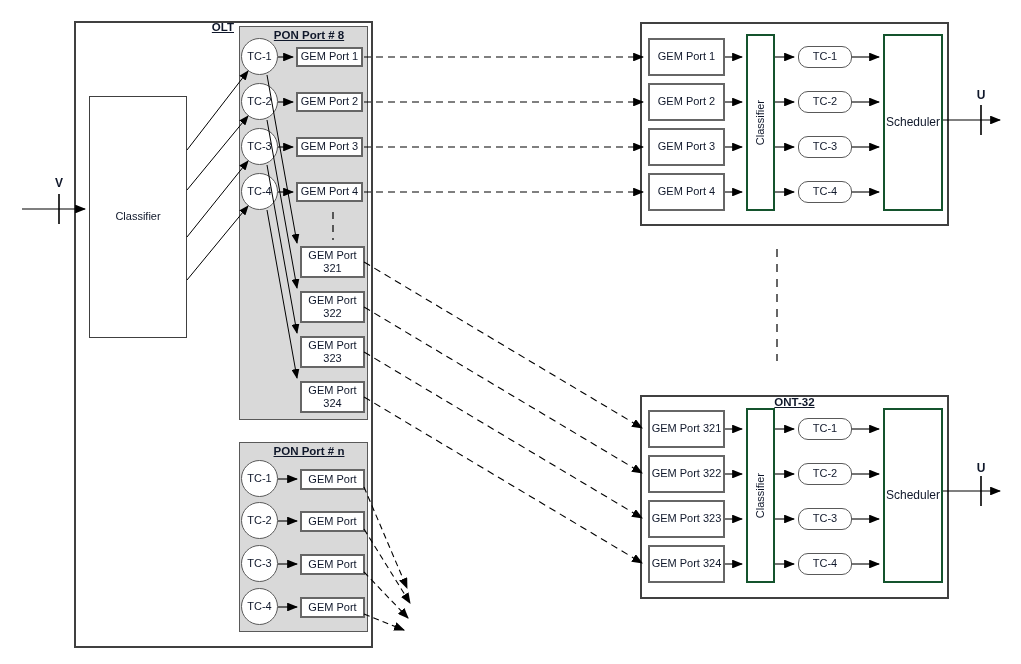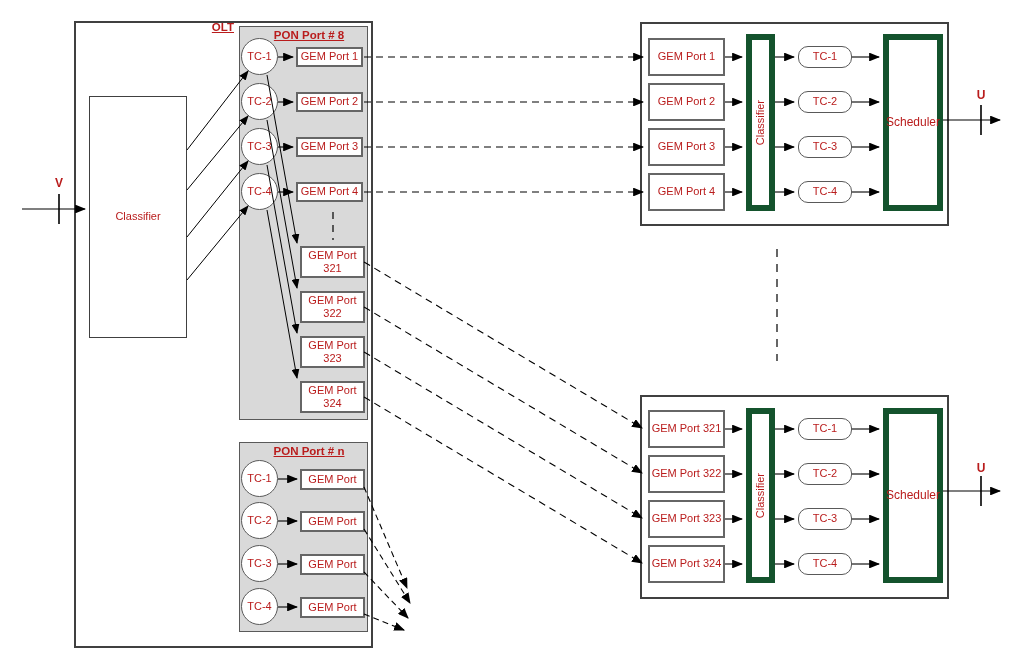--- a/index.html
+++ b/index.html
@@ -1,26 +1,26 @@
 <!DOCTYPE html>
 <html><head>
 <meta charset="utf-8">
 <style>
   html,body{margin:0;padding:0;background:#fff;}
   .stage{position:relative;width:1021px;height:664px;background:#fff;overflow:hidden;
-         font-family:"Liberation Sans",sans-serif;color:#b91c1c;}
+         font-family:"Liberation Sans",sans-serif;color:#0f172a;}
   .box{position:absolute;box-sizing:border-box;display:flex;align-items:center;justify-content:center;
        text-align:center;background:#fff;font-size:11px;line-height:1.2;}
   .outer{background:#fff;border:2px solid #404040;z-index:1;}
   .shaded{background:#d9d9d9;border:1.5px solid #595959;z-index:2;}
   .thin{border:1.5px solid #404040;z-index:3;}
   .gem{border:2px solid #666;z-index:4;}
   .circle{border:1.5px solid #595959;border-radius:50%;z-index:4;}
   .tcround{border:1.5px solid #595959;border-radius:10px;z-index:4;}
-  .bigbox{border:6px solid #14532d;font-size:12px;z-index:4;}
+  .bigbox{border:2px solid #14532d;font-size:12px;z-index:4;}
   .dashedbox{border:2px dashed #808080;z-index:4;}
   .title{position:absolute;font-weight:bold;text-decoration:underline;font-size:11.5px;
          text-align:center;z-index:5;background:transparent;}
   .iolabel{position:absolute;font-weight:bold;font-size:12px;text-align:center;z-index:5;}
   .vtext{transform:rotate(-90deg);white-space:nowrap;}
   svg.wires{position:absolute;left:0;top:0;z-index:6;pointer-events:none;}
 </style>
 </head>
 <body>
 
@@ -76,20 +76,21 @@
   </div>
 
   <div class="box tcround" style="left:798px;top:46px;width:54px;height:22px;">TC-1</div>
   <div class="box tcround" style="left:798px;top:91px;width:54px;height:22px;">TC-2</div>
   <div class="box tcround" style="left:798px;top:136px;width:54px;height:22px;">TC-3</div>
   <div class="box tcround" style="left:798px;top:181px;width:54px;height:22px;">TC-4</div>
 
   <div class="box bigbox" style="left:883px;top:34px;width:60px;height:177px;">Scheduler</div>
 
   <div class="box outer" style="left:640px;top:395px;width:309px;height:204px;"></div>
+  <div class="title" style="left:640px;top:396px;width:309px;">ONT-32</div>
 
   <div class="box gem" style="left:648px;top:410px;width:77px;height:38px;">GEM Port 321</div>
   <div class="box gem" style="left:648px;top:455px;width:77px;height:38px;">GEM Port 322</div>
   <div class="box gem" style="left:648px;top:500px;width:77px;height:38px;">GEM Port 323</div>
   <div class="box gem" style="left:648px;top:545px;width:77px;height:38px;">GEM Port 324</div>
 
   <div class="box bigbox" style="left:746px;top:408px;width:29px;height:175px;font-size:11px;">
     <span class="vtext">Classifier</span>
   </div>
 

